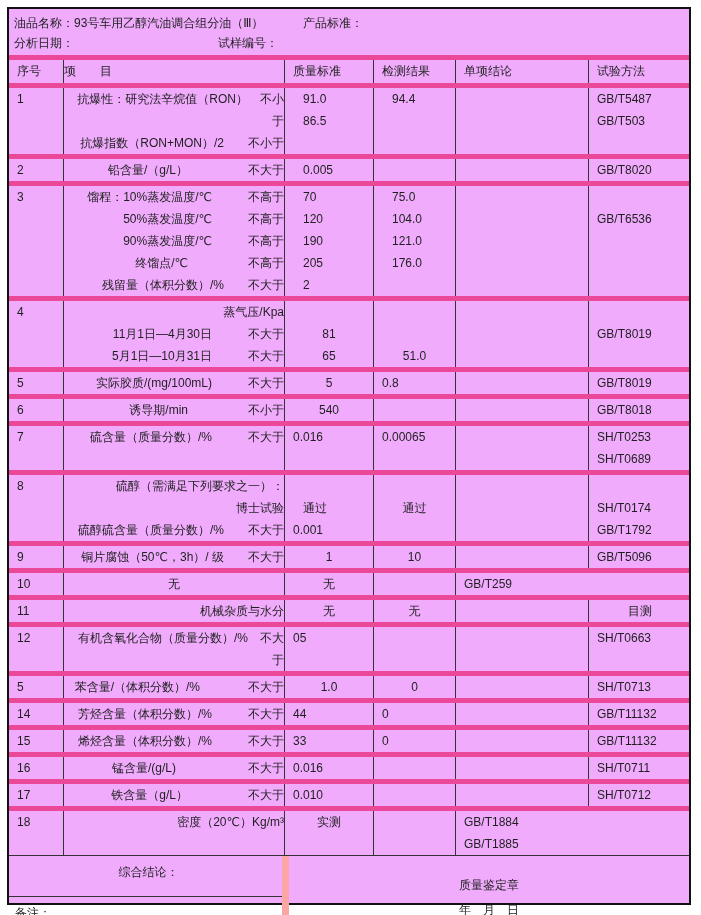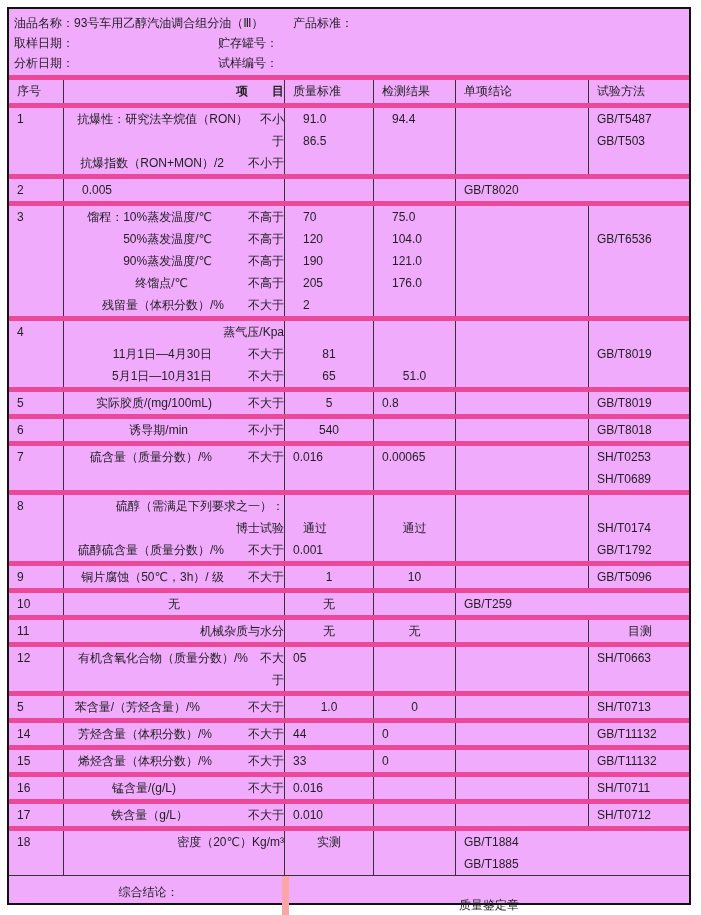--- a/index.html
+++ b/index.html
@@ -1,33 +1,33 @@
 <!DOCTYPE html>
 <html><head>
 <meta charset="utf-8">
 <style>
   html,body{margin:0;padding:0;background:#fff;}
   body{width:701px;height:915px;position:relative;font-family:"Liberation Sans","DejaVu Sans",sans-serif;font-size:12px;color:#1f1f1f;}
   .doc{position:absolute;left:7px;top:7px;width:684px;height:898px;border:2px solid #111;box-sizing:border-box;background:#f0abfc;}
   
   .head{padding:4px 0 2px 0;}
   .hrow{position:relative;height:20px;line-height:20px;padding-left:5px;}
-  .hrow .r1{position:absolute;left:284px;top:0;}
+  .hrow .r1{position:absolute;left:294px;top:0;}
   .hrow .r2{position:absolute;left:209px;top:0;}
   
   .trow{display:grid;grid-template-columns:54px 221px 89px 82px 133px 103px;border-top:5px solid #ec4899;}
   .cell{box-sizing:border-box;}
   .cell + .cell{border-left:1px solid #333;}
   .ln{height:22px;line-height:22px;white-space:pre;overflow:hidden;}
   .hd .ln{height:23px;line-height:23px;}
   .a-item{padding-left:7px;text-align:right;}
   .a-l{padding-left:8px;}
   .a-m{padding-left:18px;}
   .a-c{text-align:center;}
-  .h-center{text-align:right;font-weight:bold;}
+  .h-center{text-align:left;}
   
   .ftop{display:grid;grid-template-columns:273px 1fr;border-top:1px solid #333;}
   .fleft .fcell1{height:40px;box-sizing:border-box;padding:8px 0 0 6px;text-align:center;}
   .fleft .fcell2{height:44px;box-sizing:border-box;border-top:1px solid #333;padding:8px 0 0 6px;}
   .fseal{border-left:7px solid #fca5a5;display:flex;flex-direction:column;align-items:center;justify-content:center;gap:8px;}
   .fbottom{display:grid;grid-template-columns:54px 115px 107px 116px 150px auto;border-top:1px solid #333;height:46px;}
   .fbottom .fbcell{box-sizing:border-box;padding-top:5px;}
   .fbottom .fbcell + .fbcell{border-left:1px solid #333;}
   .wrapname{width:48px;text-indent:16px;line-height:19px;white-space:normal;word-break:break-all;}
   .cname{text-align:center;}
@@ -36,24 +36,20 @@
 <body>
 
 <div class="doc">
 
   <div class="head">
     <div class="hrow">
       <span>油品名称：93号车用乙醇汽油调合组分油（Ⅲ）</span>
       <span class="r1">产品标准：</span>
     </div>
     <div class="hrow">
-      <span>取样日期：</span>
-      <span class="r2">贮存罐号：</span>
-    </div>
-    <div class="hrow">
       <span>分析日期：</span>
       <span class="r2">试样编号：</span>
     </div>
   </div>
 
   <div id="thead" class="trow hd">
       <div class="cell">
         <div class="ln a-l">序号</div>
       </div>
       <div class="cell">
@@ -101,20 +97,23 @@
         </div>
         <div class="cell">
           <div class="ln a-l">GB/T5487</div>
           <div class="ln a-l">GB/T503</div>
           <div class="ln a-l"></div>
         </div>
       </div>
       <div class="trow">
         <div class="cell">
           <div class="ln a-l">2</div>
+        </div>
+        <div class="cell">
+          <div class="ln a-item">铅含量/（g/L）　　　　　不大于</div>
         </div>
         <div class="cell">
           <div class="ln a-m">0.005</div>
         </div>
         <div class="cell">
           <div class="ln a-m"></div>
         </div>
         <div class="cell">
           <div class="ln a-l"></div>
         </div>
@@ -377,21 +376,21 @@
         <div class="cell">
           <div class="ln a-l">SH/T0663</div>
           <div class="ln a-l"></div>
         </div>
       </div>
       <div class="trow">
         <div class="cell">
           <div class="ln a-l">5</div>
         </div>
         <div class="cell">
-          <div class="ln a-item">苯含量/（芳烃含量）/%　　　　不大于</div>
+          <div class="ln a-item">苯含量/（体积分数）/%　　　　不大于</div>
         </div>
         <div class="cell">
           <div class="ln a-c">1.0</div>
         </div>
         <div class="cell">
           <div class="ln a-c">0</div>
         </div>
         <div class="cell">
           <div class="ln a-l"></div>
         </div>

